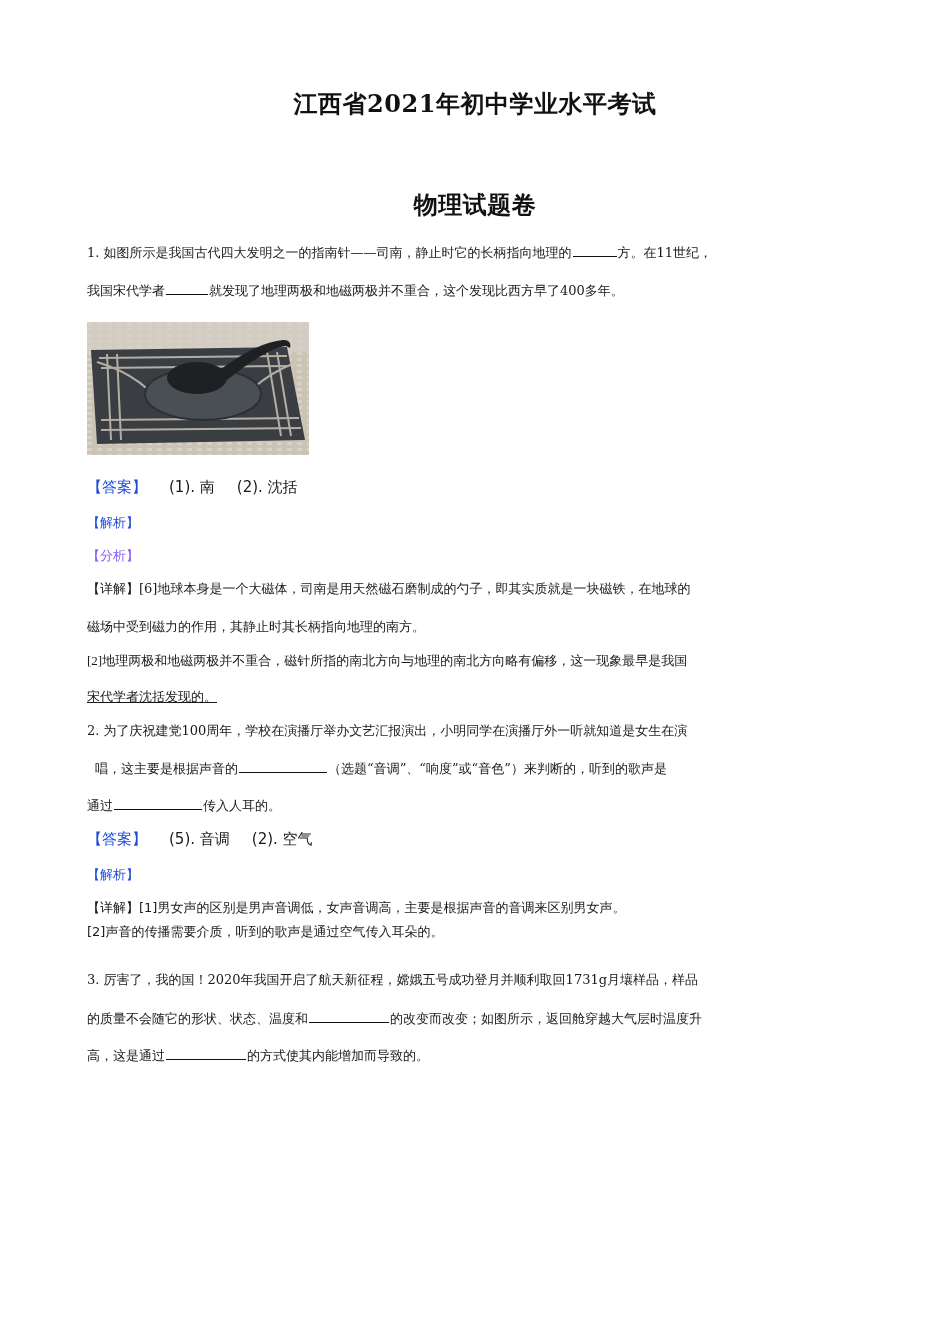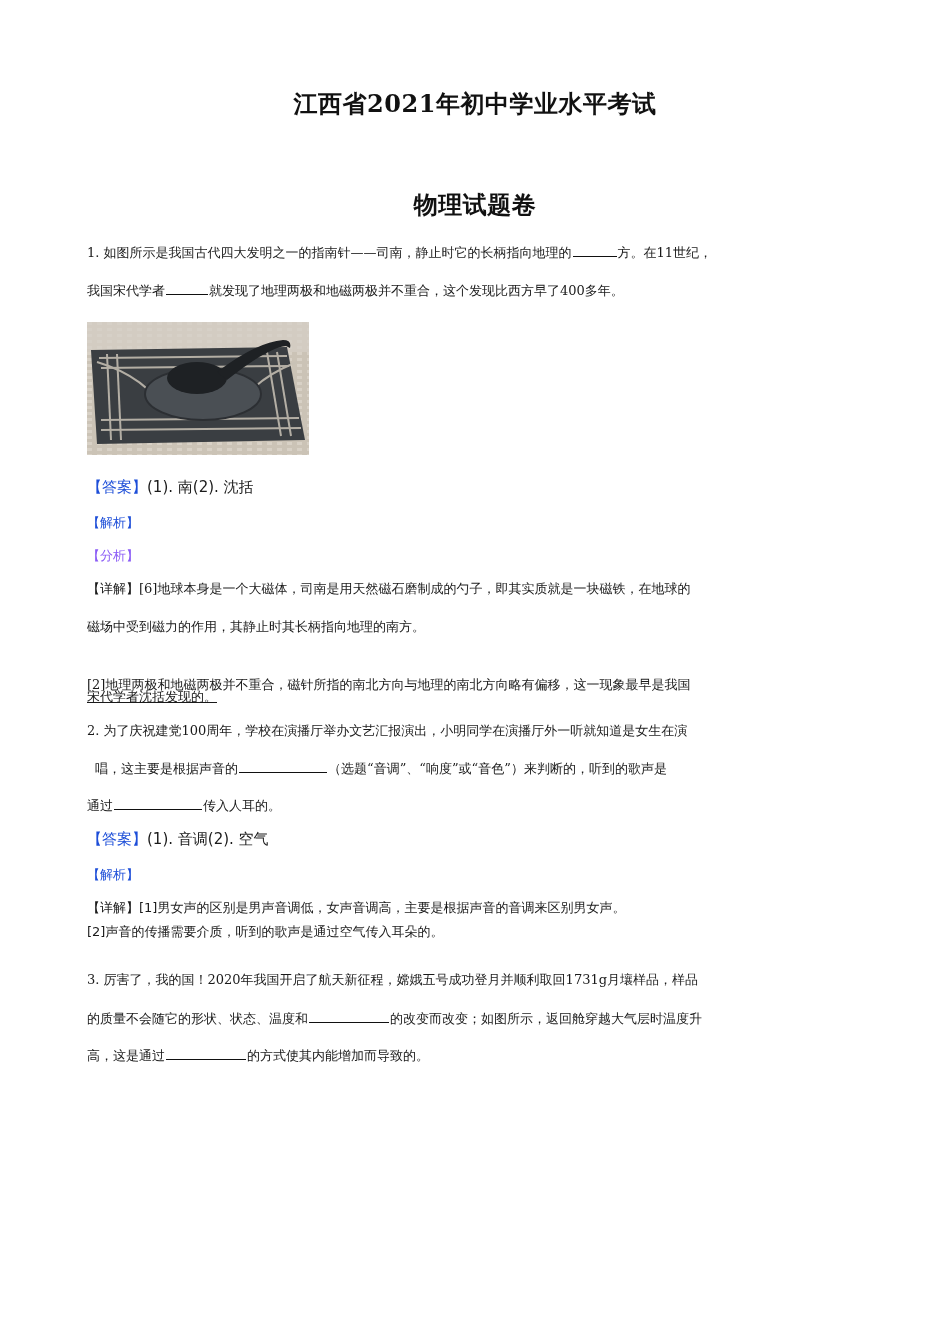--- a/index.html
+++ b/index.html
@@ -7,21 +7,21 @@
          font-family:"DejaVu Serif","Liberation Serif",serif; color:#111; }
   .page { position:absolute; left:0; top:0; width:950px; height:1344px; }
   .title { position:absolute; left:0; width:950px; text-align:center;
            font-weight:bold; font-size:24px; letter-spacing:0.5px; color:#111; }
   .line { position:absolute; left:87px; font-size:13px; white-space:nowrap; color:#1a1a1a; }
   .section { font-weight:bold; font-size:17px; }
   .blank { display:inline-block; border-bottom:1.5px solid #111; height:1em; vertical-align:baseline; margin:0 1px; }
   .label-blue { color:#1d4ed8; font-family:"DejaVu Sans","Liberation Sans",sans-serif; }
   .label-black { color:#8b5cf6; font-family:"DejaVu Sans","Liberation Sans",sans-serif; }
   .ans { font-family:"DejaVu Sans","Liberation Sans",sans-serif; font-size:15px; }
-  .ans span.item { }
+  .ans span.item { margin-left:22px; }
   .sans { font-family:"DejaVu Sans","Liberation Sans",sans-serif; }
   .figure { position:absolute; left:87px; top:322px; width:222px; height:133px; overflow:hidden;
             background:linear-gradient(180deg,#d9d4cc 0%,#cfc8bd 30%,#bfb7aa 100%); }
 </style>
 </head>
 <body>
 
 <div class="page">
 
   <div class="title" style="top:88px;">江西省2021年初中学业水平考试</div>
@@ -70,32 +70,32 @@
   <div class="line" style="top:514px;">
     <span class="label-blue">【解析】</span>
   </div>
   <div class="line" style="top:547px;">
     <span class="label-black">【分析】</span>
   </div>
   <div class="line" style="top:580px;">
     <span>【详解】</span><span>[6]地球本身是一个大磁体，司南是用天然磁石磨制成的勺子，即其实质就是一块磁铁，在地球的</span>
   </div>
   <div class="line" style="top:618px;">磁场中受到磁力的作用，其静止时其长柄指向地理的南方。</div>
-  <div class="line" style="top:676px;">[2]地理两极和地磁两极并不重合，磁针所指的南北方向与地理的南北方向略有偏移，这一现象最早是我国</div>
+  <div class="line" style="top:652px;font-family:Liberation Serif, serif;">[2]地理两极和地磁两极并不重合，磁针所指的南北方向与地理的南北方向略有偏移，这一现象最早是我国</div>
   <div class="line" style="top:688px;text-decoration:underline;">宋代学者沈括发现的。</div>
 
   <div class="line" style="top:722px;">2. 为了庆祝建党100周年，学校在演播厅举办文艺汇报演出，小明同学在演播厅外一听就知道是女生在演</div>
   <div class="line" style="top:759px;padding-left:8px;">
     <span>唱，这主要是根据声音的</span><span class="blank" style="width:88px"></span><span>（选题“音调”、“响度”或“音色”）来判断的，听到的歌声是</span>
   </div>
   <div class="line" style="top:796px;">
     <span>通过</span><span class="blank" style="width:88px"></span><span>传入人耳的。</span>
   </div>
   <div class="line ans" style="top:830px;">
-    <span class="label-blue">【答案】</span><span class="item">(1). 音调</span><span class="item">(2). 空气</span>
+    <span class="label-blue">【答案】</span><span class="item">(5). 音调</span><span class="item">(2). 空气</span>
   </div>
   <div class="line" style="top:866px;">
     <span class="label-blue">【解析】</span>
   </div>
   <div class="line sans" style="top:899px;">
     <span>【详解】</span><span>[1]男女声的区别是男声音调低，女声音调高，主要是根据声音的音调来区别男女声。</span>
   </div>
   <div class="line sans" style="top:923px;">[2]声音的传播需要介质，听到的歌声是通过空气传入耳朵的。</div>
 
   <div class="line" style="top:971px;">3. 厉害了，我的国！2020年我国开启了航天新征程，嫦娥五号成功登月并顺利取回1731g月壤样品，样品</div>

